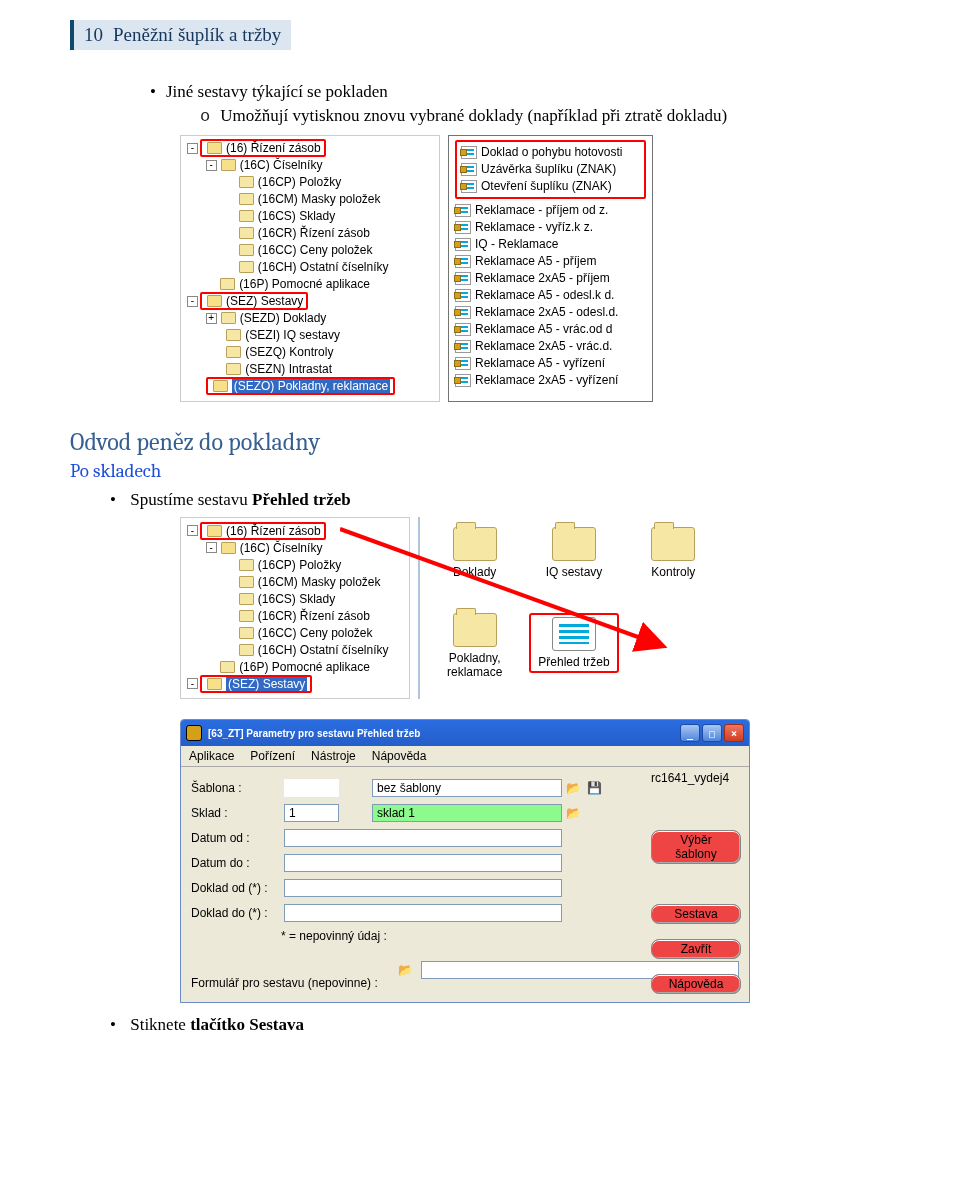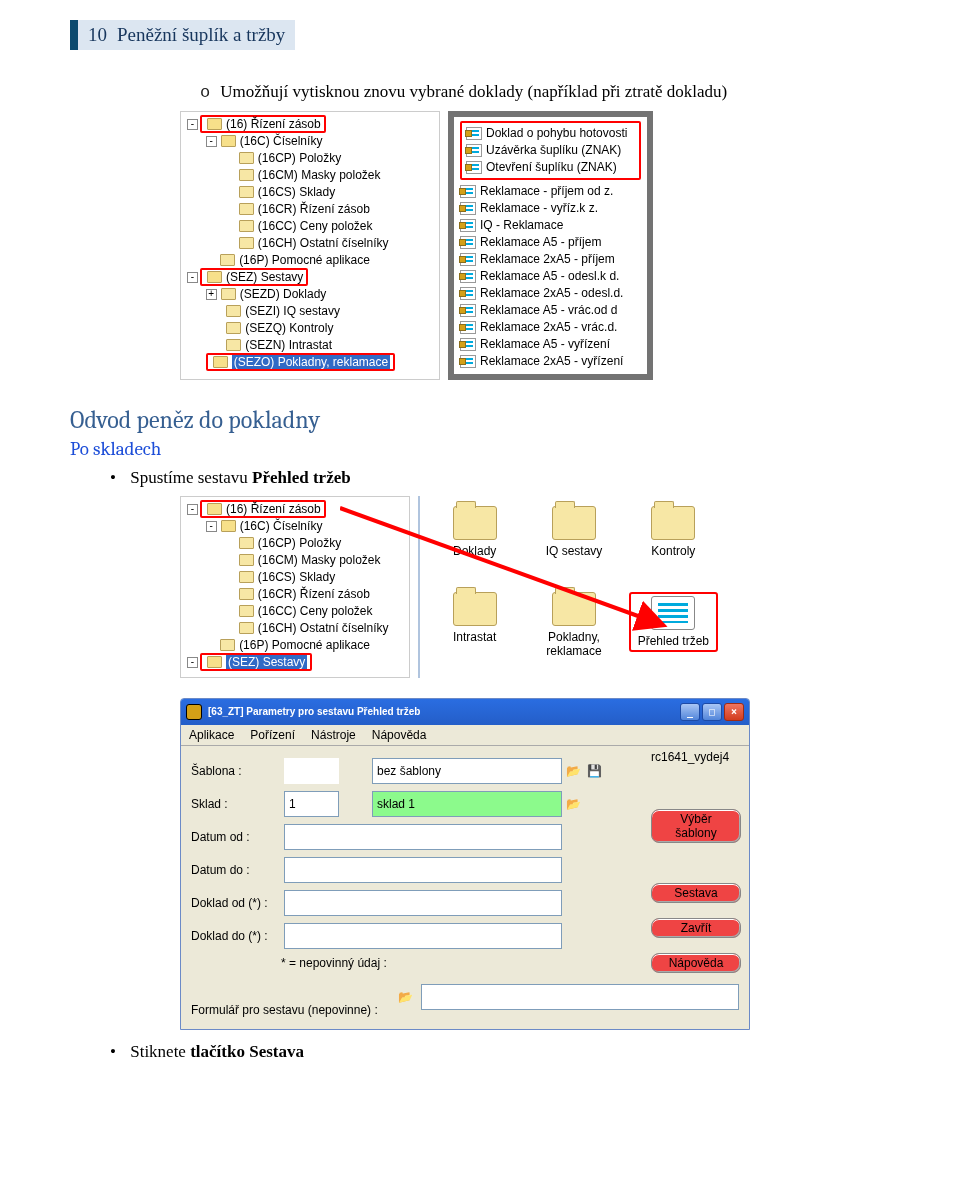--- a/index.html
+++ b/index.html
@@ -9,21 +9,21 @@
     background: #fff;
     width: 960px;
     padding: 20px 90px 20px 70px;
     font-size: 15px;
     color: #000;
   }
   .header-tab {
     display: inline-block;
     background: #dce6f1;
     padding: 4px 10px;
-    border-left: 8px solid #0c4a6e;
+    border-left: 4px solid #0c4a6e;
     font-family: "Times New Roman", serif;
     font-size: 19px;
     color: #17365d;
     margin-bottom: 30px;
   }
   .header-tab .pg { margin-right: 10px; }
   .body-text {
     margin-left: 80px;
     font-family: "Times New Roman", serif;
     font-size: 17px;
@@ -80,21 +80,21 @@
   .redbox {
     border: 2px solid #ff0000;
     border-radius: 2px;
     padding: 0 3px;
     display: inline-flex;
     align-items: center;
   }
   .sel { background: #316ac5; color: #fff; padding: 0 2px; }
   .rightlist {
     background: #fff;
-    border: 6px solid #737373;
+    border: 1px solid #737373;
     padding: 4px 6px;
     width: 205px;
   }
   .rl-row {
     display: flex;
     align-items: center;
     height: 17px;
   }
   .ricon {
     width: 16px; height: 13px;
@@ -252,21 +252,21 @@
     row-gap: 7px;
     column-gap: 3px;
     padding: 12px 10px;
     align-items: center;
     position: relative;
   }
   .dform .lbl { font-size: 12px; }
   .dform .f1 {
     border: 1px solid #7f9db9;
     background: #fff;
-    height: 26px;
+    height: 18px;
     padding: 0 4px;
     font-size: 12px;
   }
   .dform .f1.green { background: #8cfa8c; }
   .iconbtn {
     width: 18px; height: 16px;
     display: inline-flex;
     align-items: center;
     justify-content: center;
     font-size: 12px;
@@ -302,20 +302,21 @@
 
 
 
 
 <div class="header-tab">
   <span class="pg">10</span><span>Peněžní šuplík a tržby</span>
 </div>
 
 
 <div class="body-text">
+  <div class="bullet-dot"><span>Jiné sestavy týkající se pokladen</span></div>
   <div class="sub-o">
     <span class="sub-o-mark">o</span><span>Umožňují vytisknou znovu vybrané doklady (například při ztratě dokladu)</span>
   </div>
 </div>
 
 
 <div class="screenshot">
   <div class="tree">
     <div class="tree-row">
         <span class="exp">-</span>
@@ -539,24 +540,20 @@
     <div class="ficon">
         <div class="bigf"></div>
         <span>IQ sestavy</span>
       </div>
     <div class="ficon">
         <div class="bigf"></div>
         <span>Kontroly</span>
       </div>
     <div class="ficon">
         <div class="bigf"></div>
-        <span>Intrastat</span>
-      </div>
-    <div class="ficon">
-        <div class="bigf"></div>
         <span>Pokladny, reklamace</span>
       </div>
     <div class="ficon report redframe" style="padding:2px">
         <div class="bigf"></div>
         <span>Přehled tržeb</span>
       </div>
   </div>
   <div class="red-arrow" style="left:160px; top:8px;">
     <svg width="350" height="170">
       <defs>

